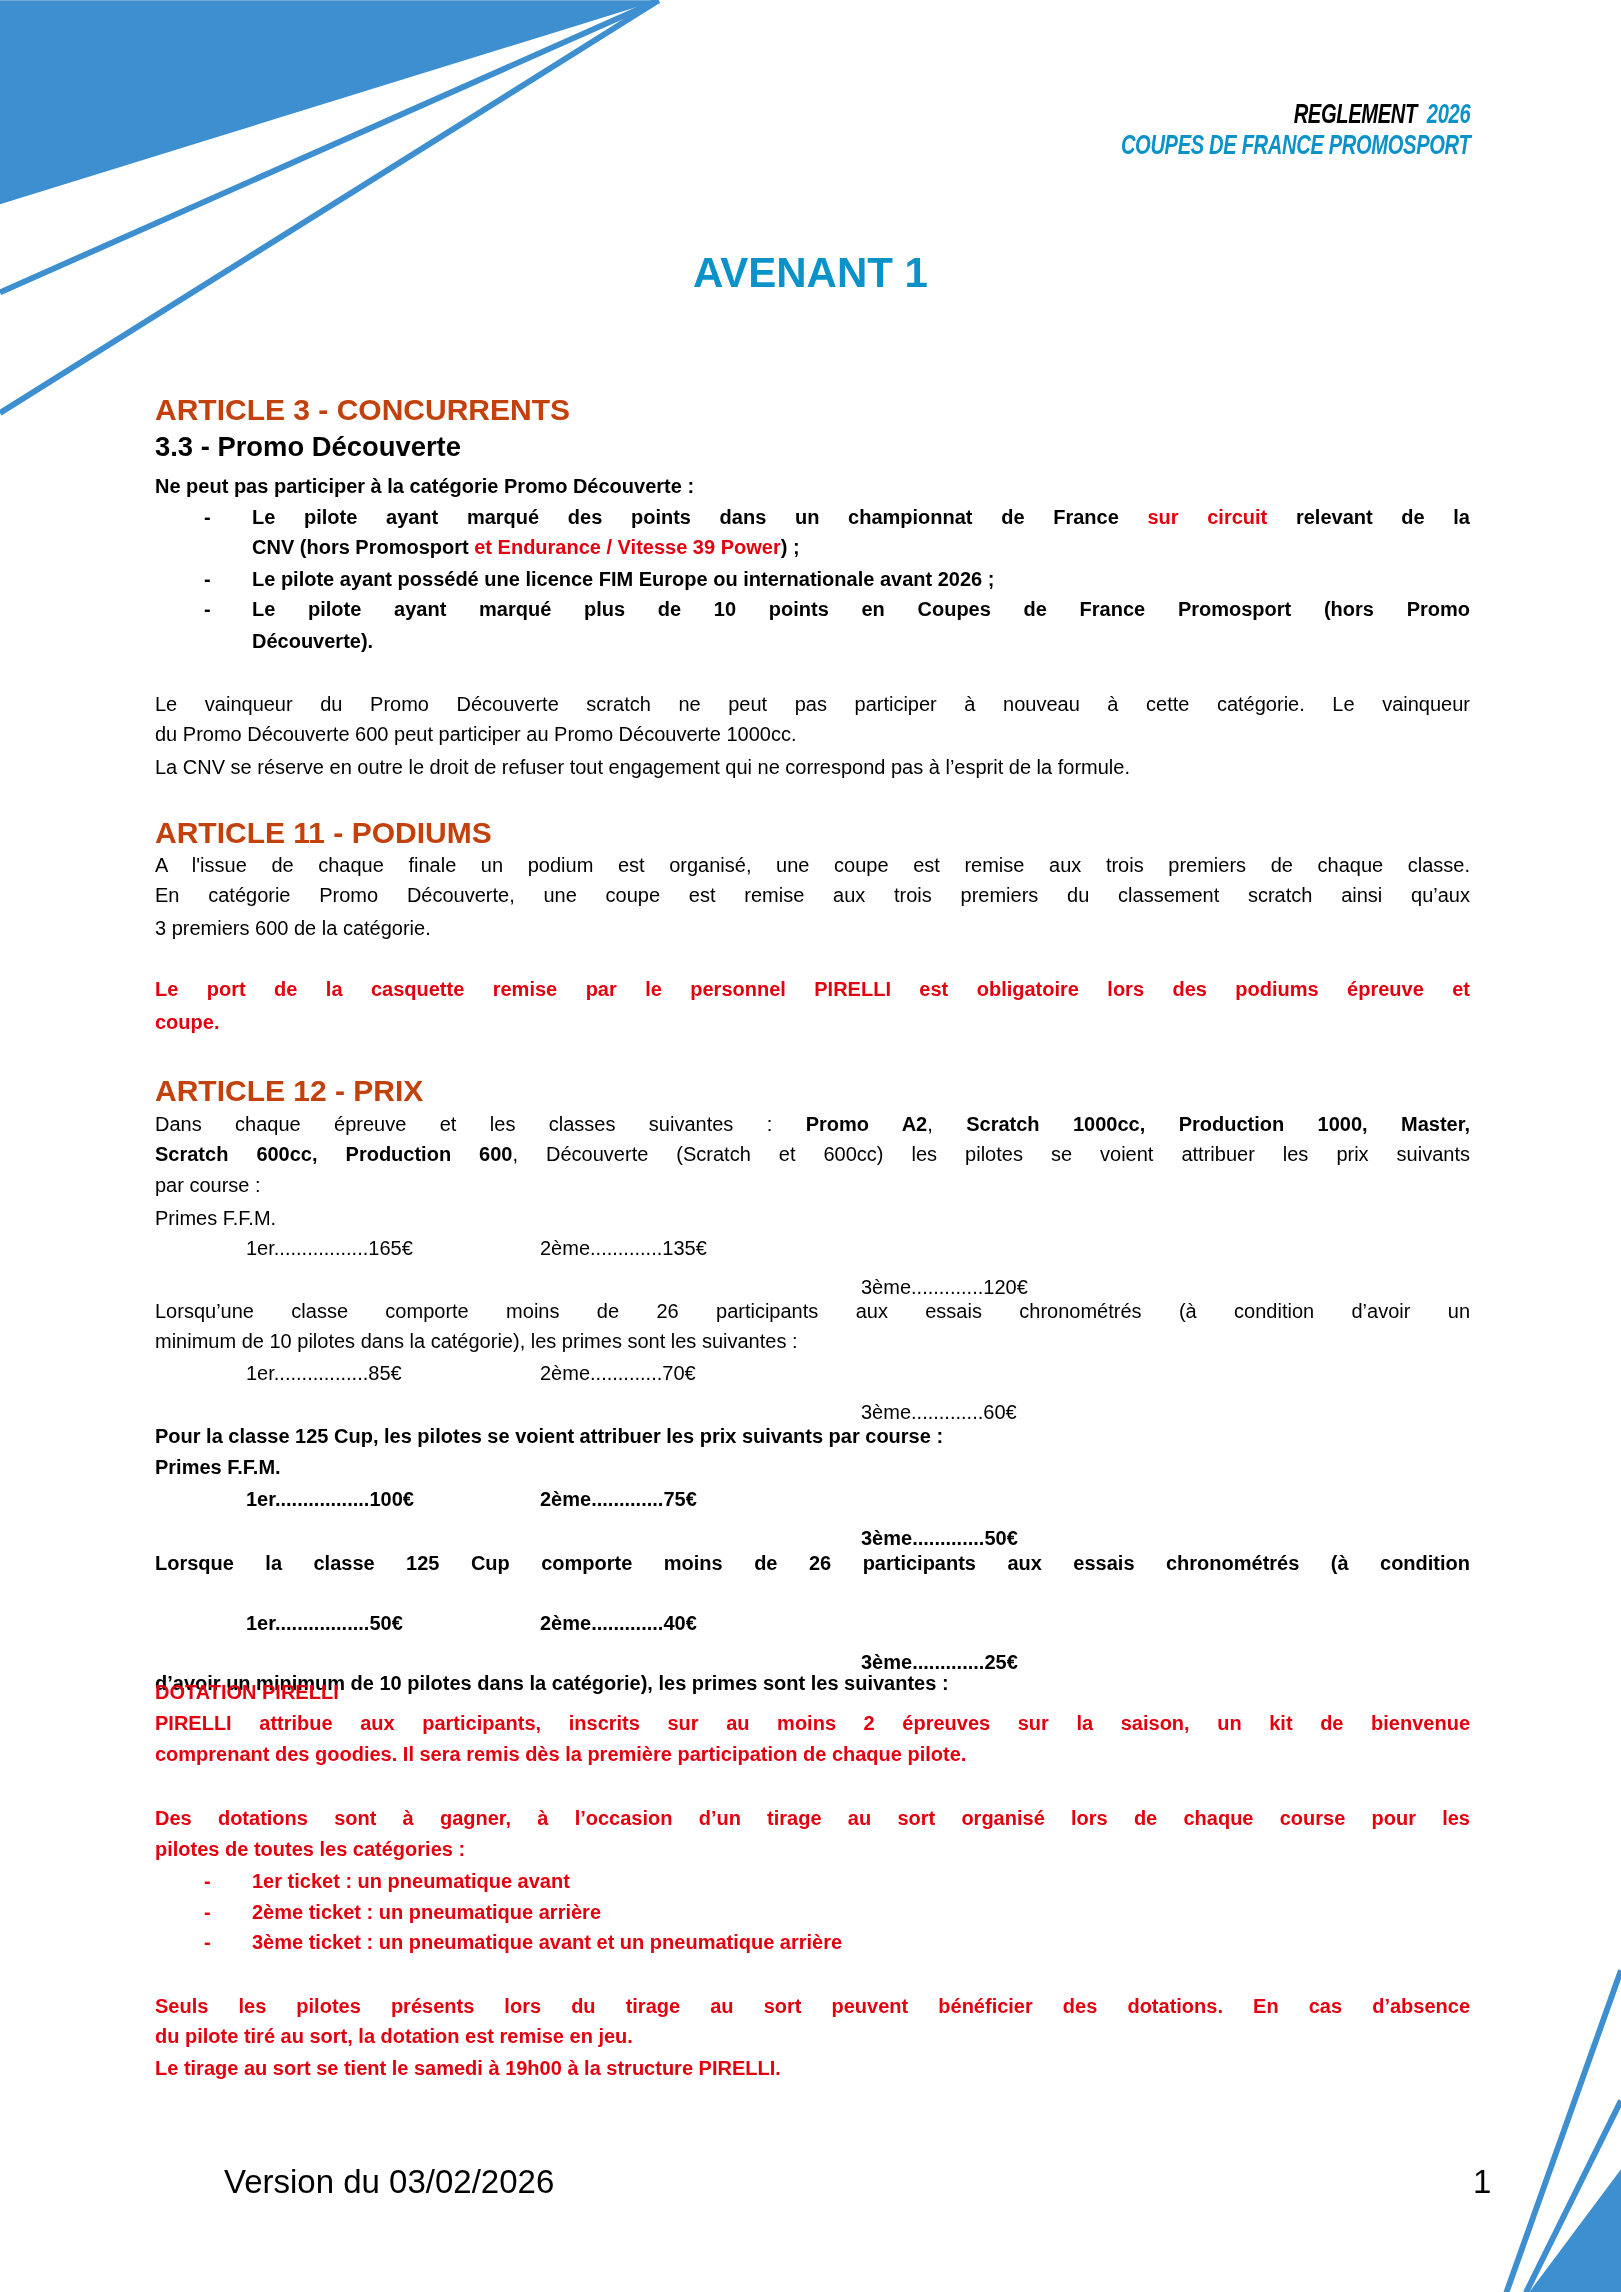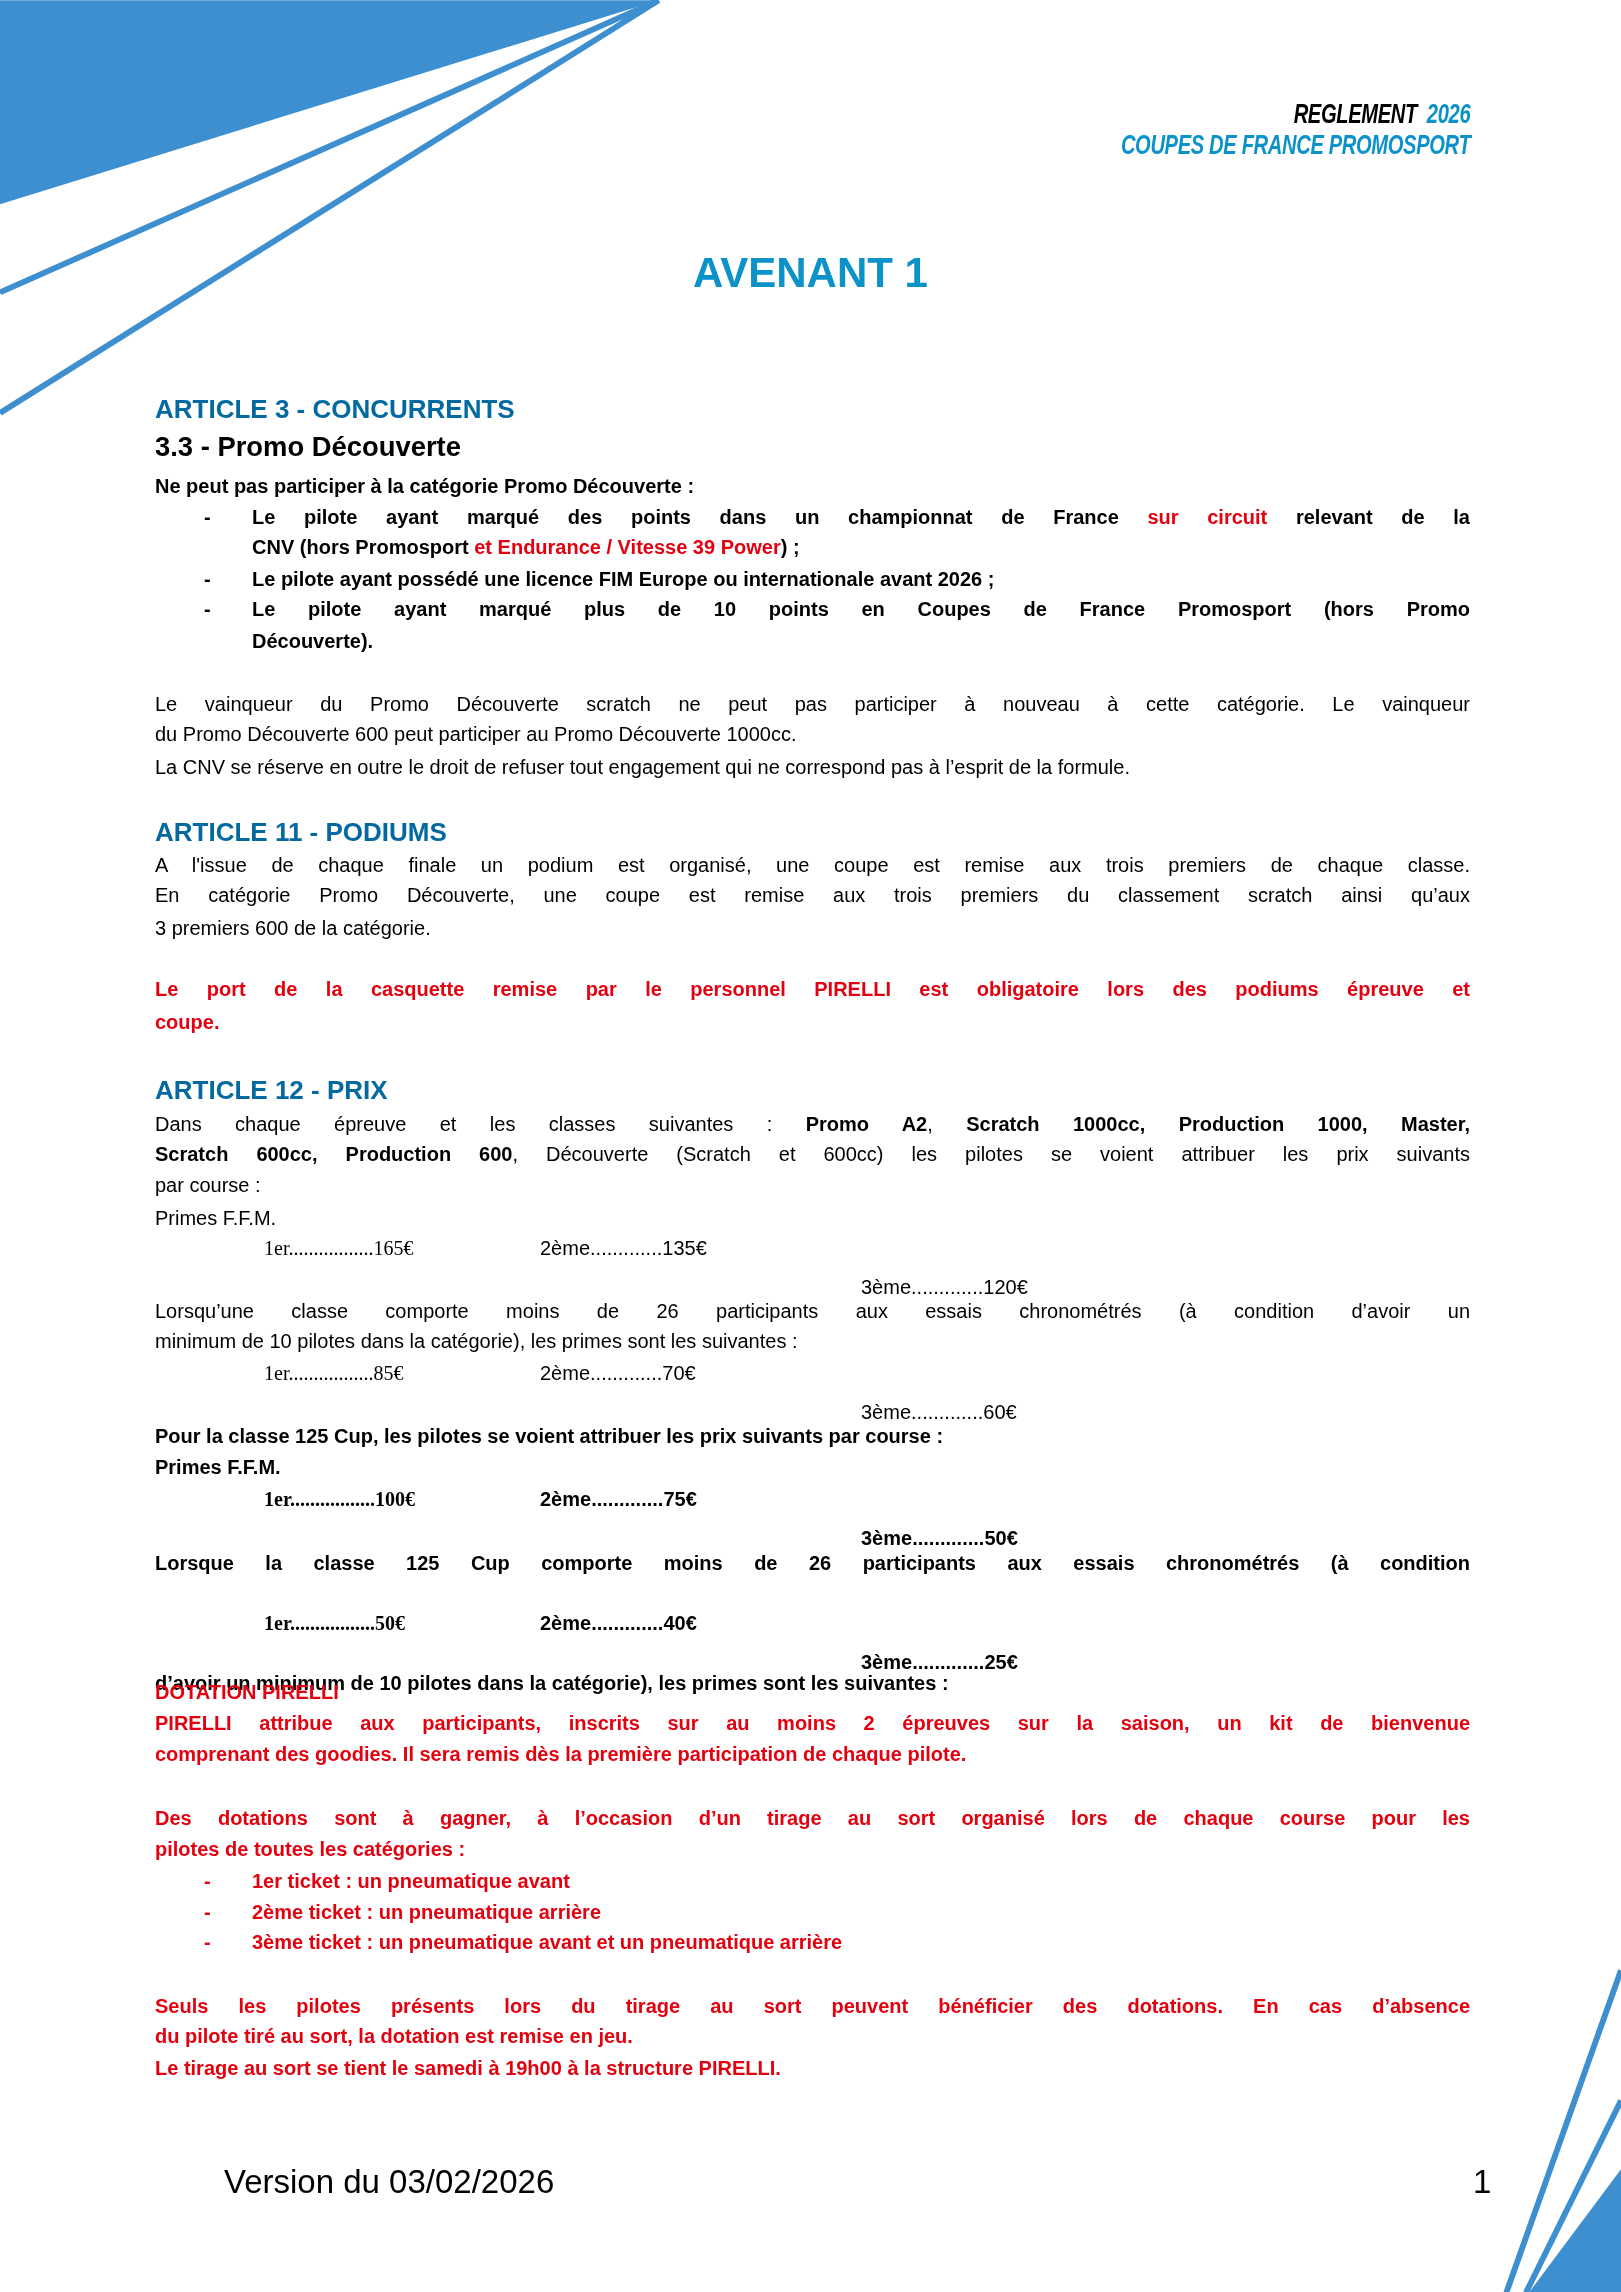--- a/index.html
+++ b/index.html
@@ -13,26 +13,26 @@
   .hdr1 .k { color: #000; }
   .hdr1 .y { color: #0b92c8; margin-left: 13.7px; }
   .hdr2 { top: 130px; font-size: 28px; line-height: 29px; color: #0b92c8; }
   .title { position: absolute; left: 0; width: 1621px; top: 248px; text-align: center;
            font-size: 42px; font-weight: 700; color: #0b92c8; line-height: 49px; }
   .content { position: absolute; left: 155px; width: 1315px; top: 0; }
   .ln { position: absolute; left: 0; width: 1315px; font-size: 20px; line-height: 31px; white-space: nowrap; }
   .j { text-align: justify; text-align-last: justify; }
   .b { font-weight: 700; }
   .red { color: #e3000f; }
-  .h2 { font-size: 26px; font-weight: 700; color: #0369a1; line-height: 35px; }
+  .h2 { font-size: 30px; font-weight: 700; color: #c2410c; line-height: 35px; }
   .h3 { font-size: 27.4px; font-weight: 700; line-height: 33px; }
   .dash { position: absolute; left: 49px; }
   .ind { position: absolute; left: 97px; right: 0; }
   .prize { position: absolute; }
-  .p1 { left: 109px; font-family: Liberation Serif, serif; } .p2 { left: 385px; } .p3 { left: 706px; margin-top: 39px; }
+  .p1 { left: 91px; } .p2 { left: 385px; } .p3 { left: 706px; margin-top: 39px; }
   .footer { position: absolute; top: 2166px; font-size: 33px; line-height: 31px; margin-left: 20px; }
 </style>
 </head>
 <body>
 
 <svg class="decor" width="1621" height="2293" viewBox="0 0 1654 2339" xmlns="http://www.w3.org/2000/svg">
   <polygon points="0,0 672,0 0,208" fill="#3d8fd0"></polygon>
   <line x1="672" y1="0" x2="0" y2="298" stroke="#3d8fd0" stroke-width="6"></line>
   <line x1="672" y1="0" x2="0" y2="421" stroke="#3d8fd0" stroke-width="6"></line>
   <polygon points="1560,2339 1654,2213 1654,2339" fill="#3d8fd0"></polygon>

